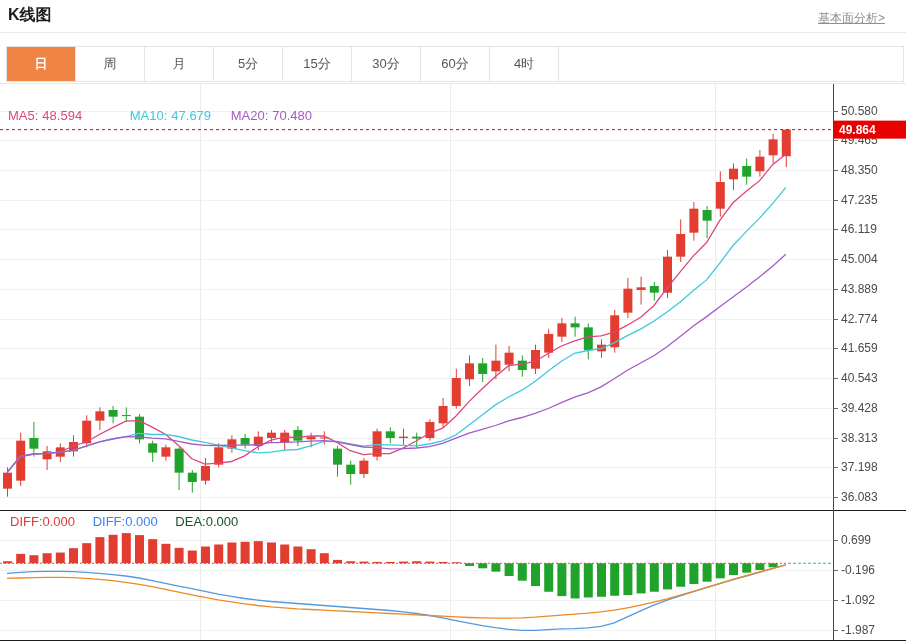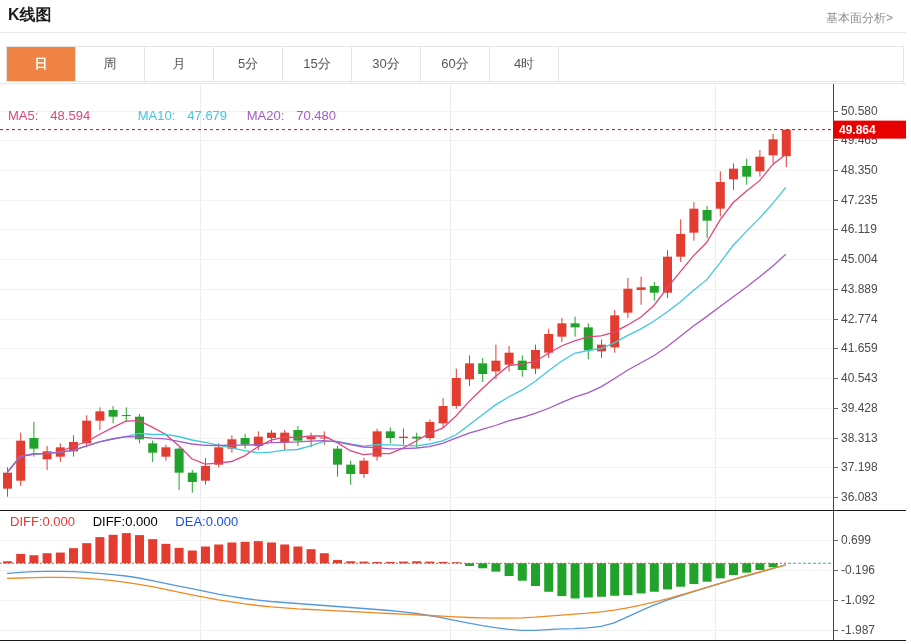--- a/index.html
+++ b/index.html
@@ -1,32 +1,32 @@
 <!DOCTYPE html>
 <html><head>
 <meta charset="utf-8">
 <style>
   html,body{margin:0;padding:0;background:#fff;}
   #app{position:relative;width:906px;height:644px;background:#fff;overflow:hidden;
        font-family:"Liberation Sans","DejaVu Sans",sans-serif;}
   .page-title{position:absolute;left:8px;top:5px;font-size:16px;font-weight:bold;color:#1c1c1c;}
-  .fund-link{position:absolute;right:13px;top:10px;font-size:12px;color:#8f8f8f;cursor:pointer;}
+  .fund-link{position:absolute;right:21px;top:10px;font-size:12px;color:#8f8f8f;cursor:pointer;text-decoration:underline;}
   .divider{position:absolute;left:0;top:32px;width:911px;height:1px;background:#e9e9e9;}
   .tabbar{position:absolute;left:6px;top:46px;width:898px;height:36px;box-sizing:border-box;
           border:1px solid #e4e4e4;display:flex;background:#fff;z-index:4;}
   .tab{width:69px;height:100%;display:flex;align-items:center;justify-content:center;
        font-size:13px;color:#555;border-right:1px solid #e4e4e4;box-sizing:border-box;cursor:pointer;}
   .tab.active{color:#fff;font-weight:bold;}
   .tab-filler{flex:1;}
   .quote-row{position:absolute;left:8px;top:89px;font-size:13px;color:#333;z-index:3;white-space:nowrap;}
   .quote-row .pair{margin-right:13px;}
   .quote-row .val{color:#e60000;margin-left:1px;}
   .ma-row{position:absolute;left:8px;top:108px;font-size:13px;z-index:3;white-space:nowrap;}
   .ma-row .ma-item{margin-right:16px;}
-  .ma-row .v{margin-left:12px;text-align:right;}
+  .ma-row .v{margin-left:4px;text-align:right;}
   .macd-row{position:absolute;left:10px;top:514px;font-size:13px;z-index:3;white-space:nowrap;}
   .macd-row .mi{margin-right:14px;}
   #chart-svg{position:absolute;left:0;top:0;z-index:1;}
 </style>
 </head>
 <body>
 
 <div id="app">
   <div class="page-title">K线图</div>
   <div class="fund-link">基本面分析&gt;</div>
@@ -46,22 +46,22 @@
 
 
   <div class="ma-row">
     <span class="ma-item" style="color: rgb(224, 69, 124);"><span>MA5:</span><span class="v">48.594</span></span>
     <span class="ma-item" style="color: rgb(63, 200, 222); padding-left: 28px;"><span>MA10:</span><span class="v">47.679</span></span>
     <span class="ma-item" style="color: rgb(164, 91, 200);"><span>MA20:</span><span class="v">70.480</span></span>
   </div>
 
   <div class="macd-row">
     <span class="mi" style="color: rgb(224, 58, 48);"><span>DIFF:</span><span>0.000</span></span>
-    <span class="mi" style="color: #000000;"><span>DIFF:</span><span>0.000</span></span>
-    <span class="mi" style="color: #1d4ed8;"><span>DEA:</span><span>0.000</span></span>
+    <span class="mi" style="color: #3b82f6;"><span>DIFF:</span><span>0.000</span></span>
+    <span class="mi" style="color: #14532d;"><span>DEA:</span><span>0.000</span></span>
   </div>
 
   <svg id="chart-svg" width="911" height="644" xmlns="http://www.w3.org/2000/svg">
       <line x1="200.5" y1="84" x2="200.5" y2="640" stroke="#ececec" stroke-width="1"></line>
       <line x1="450.5" y1="84" x2="450.5" y2="640" stroke="#ececec" stroke-width="1"></line>
       <line x1="715.5" y1="84" x2="715.5" y2="640" stroke="#ececec" stroke-width="1"></line>
       <line x1="0" y1="111.5" x2="833" y2="111.5" stroke="#f1f1f1" stroke-width="1"></line>
       <line x1="0" y1="140.5" x2="833" y2="140.5" stroke="#f1f1f1" stroke-width="1"></line>
       <line x1="0" y1="170.5" x2="833" y2="170.5" stroke="#f1f1f1" stroke-width="1"></line>
       <line x1="0" y1="200.5" x2="833" y2="200.5" stroke="#f1f1f1" stroke-width="1"></line>

